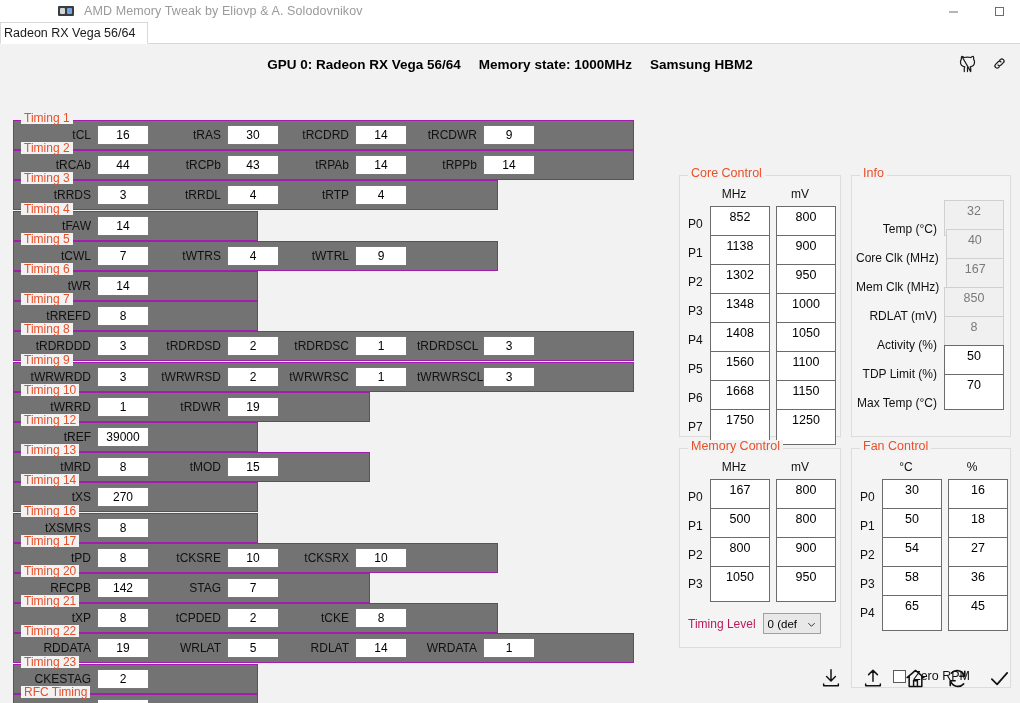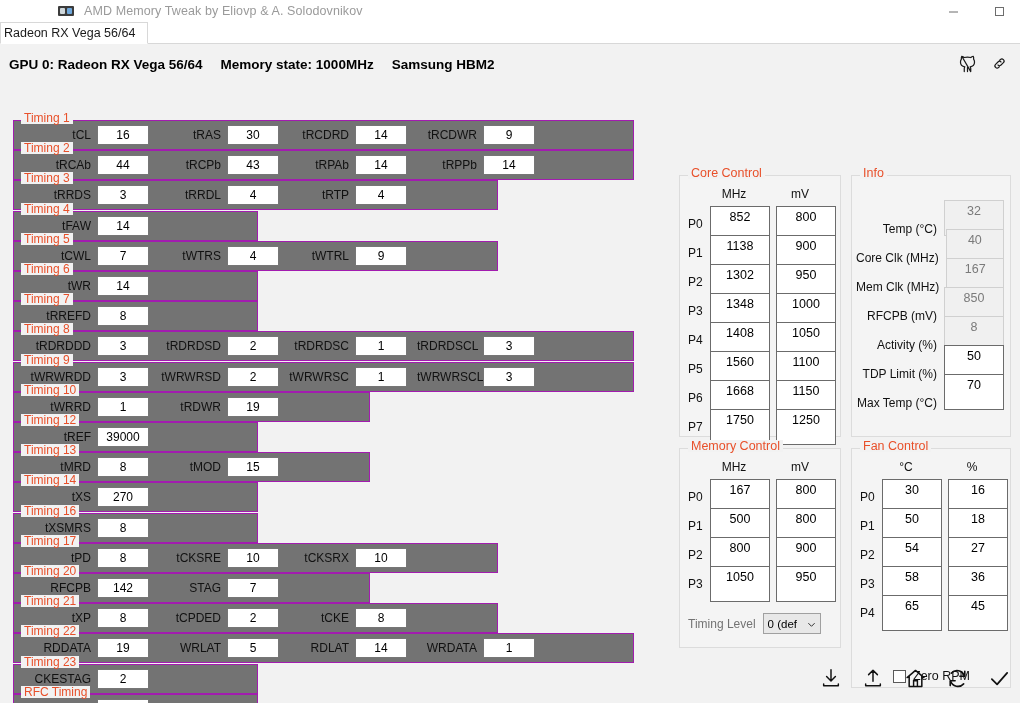--- a/index.html
+++ b/index.html
@@ -61,21 +61,21 @@
 
   
   #client{
     position:absolute;left:0;top:44px;width:1020px;height:659px;
     background:#f2f2f2;
   }
 
   
   #headline{
     position:absolute;left:0;top:8px;width:1020px;height:24px;
-    display:flex;align-items:center;
+    display:flex;align-items:center;justify-content:center;
     font-weight:bold;font-size:13.5px;color:#000;
   }
   #headline span{margin:0 9px;white-space:nowrap;}
 
   #header-icons{
     position:absolute;right:10px;top:8px;display:flex;align-items:center;gap:10px;
   }
   #header-icons .hico{width:22px;height:22px;display:flex;align-items:center;justify-content:center;}
 
   
@@ -123,21 +123,21 @@
     font-size:12.5px;color:#000;line-height:20px;
     font-family:"Liberation Sans", sans-serif;
   }
   .pin.ro{
     border:1px solid #d0d0d0;background:#f0f0f0;color:#7a7a7a;
   }
   .irow{position:absolute;display:flex;align-items:flex-end;justify-content:flex-end;width:148px;}
   .irow .ilbl{font-size:12px;color:#111;text-align:right;padding-right:7px;white-space:nowrap;}
 
   .tl-row{position:absolute;display:flex;align-items:center;}
-  .tl-lbl{font-size:12px;color:#737373;padding-right:7px;}
+  .tl-lbl{font-size:12px;color:#be185d;padding-right:7px;}
   .tl-select{
     width:58px;height:21px;box-sizing:border-box;
     border:1px solid #a0a0a0;background:#e8e8e8;
     font-size:11.5px;color:#000;display:flex;align-items:center;
     padding-left:4px;position:relative;overflow:hidden;white-space:nowrap;
   }
   .tl-select .arrow{
     position:absolute;right:4px;top:5px;width:9px;height:9px;
   }
 
@@ -527,21 +527,21 @@
         </div>
         <div class="irow" style="left: 4px; top: 53px;">
           <div class="ilbl">Core Clk (MHz)</div>
           <div class="pin ro">40</div>
         </div>
         <div class="irow" style="left: 4px; top: 82px;">
           <div class="ilbl">Mem Clk (MHz)</div>
           <div class="pin ro">167</div>
         </div>
         <div class="irow" style="left: 4px; top: 111px;">
-          <div class="ilbl">RFCPB (mV)</div>
+          <div class="ilbl">RDLAT (mV)</div>
           <div class="pin ro">850</div>
         </div>
         <div class="irow" style="left: 4px; top: 140px;">
           <div class="ilbl">Activity (%)</div>
           <div class="pin ro">8</div>
         </div>
         <div class="irow" style="left: 4px; top: 169px;">
           <div class="ilbl">TDP Limit (%)</div>
           <div class="pin">50</div>
         </div>

